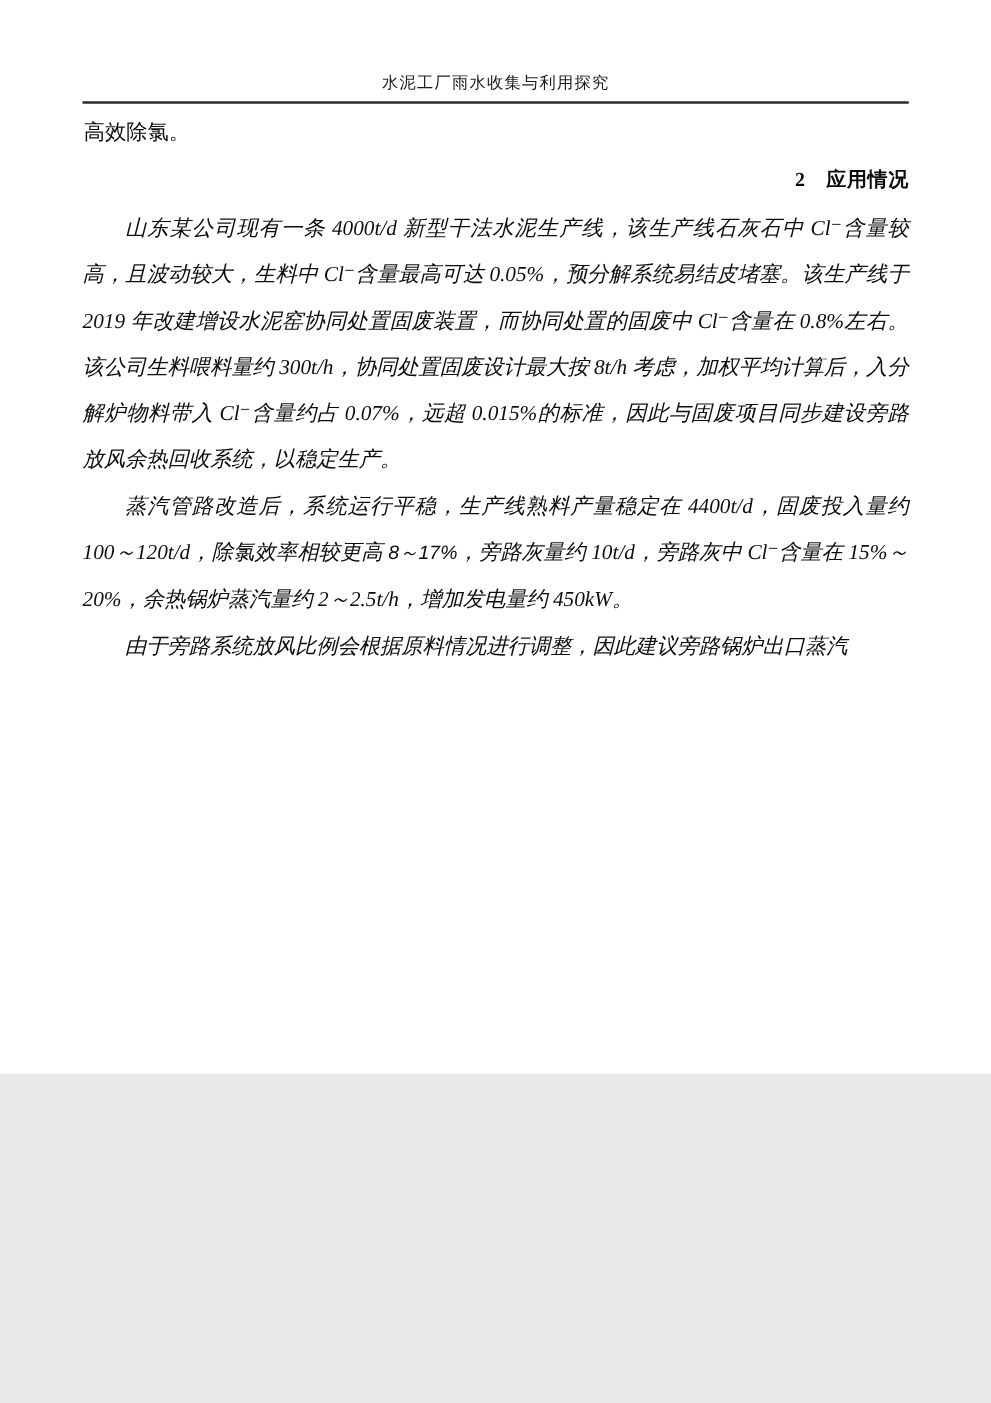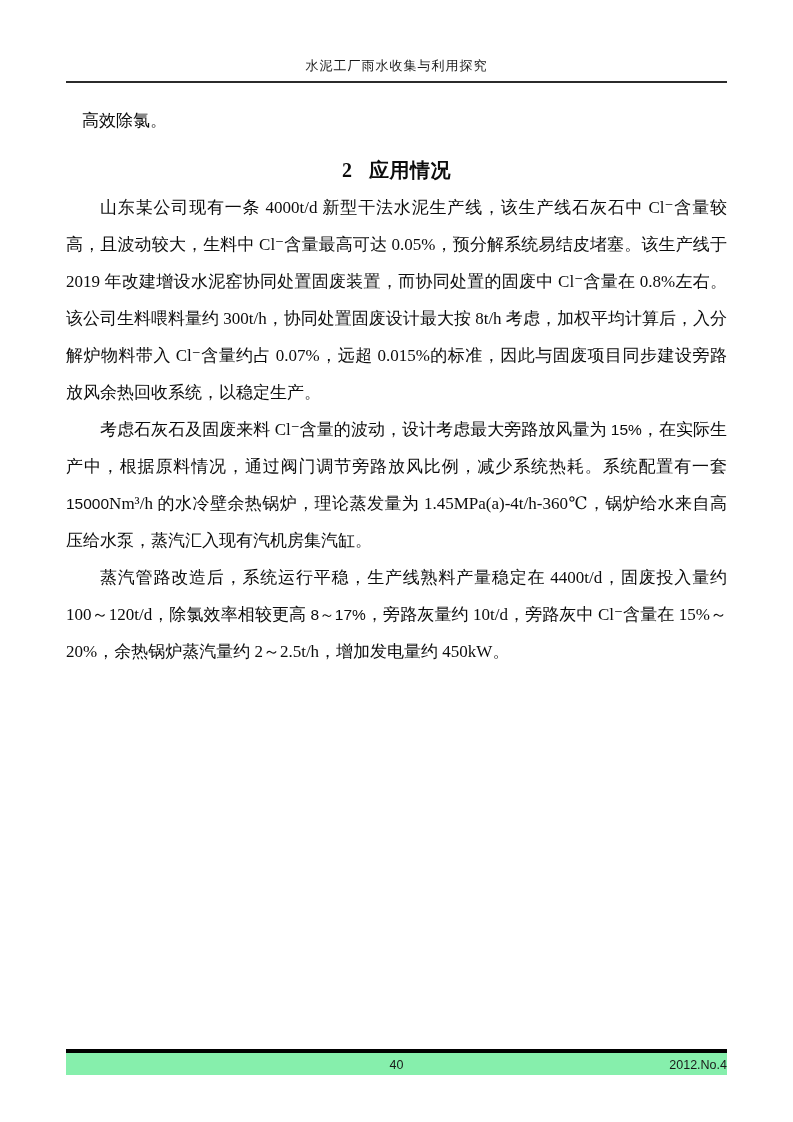--- a/index.html
+++ b/index.html
@@ -1,19 +1,19 @@
 <!DOCTYPE html>
 <html><head>
 <meta charset="utf-8">
 <style>
   html, body { margin: 0; padding: 0; background: #e8e8e8; }
   .page {
     position: relative;
     width: 793px;
-    height: 1122px;
+    height: 859px;
     margin: 0 auto;
     background: #ffffff;
     overflow: hidden;
     color: #0c0c0c;
     font-family: "Liberation Serif", "DejaVu Serif", serif;
   }
   .header {
     position: absolute;
     left: 66px; right: 66px; top: 57px;
   }
@@ -29,28 +29,28 @@
     height: 0;
     border-bottom: 2.5px solid #2b2b2b;
   }
   .body-area {
     position: absolute;
     left: 66px; right: 66px; top: 86px;
     font-size: 17px;
     line-height: 37px;
     text-align: justify;
   }
-  .lead { margin: 16px; text-indent: 0; }
-  .para { margin: 0; text-indent: 2em; }
+  .lead { margin: 1px; text-indent: 0; }
+  .para { margin: 0; text-indent: 2em; font-style: italic; }
   .section-heading {
     margin: 6px 0 4px 0;
-    font-size: 20px;
+    font-size: 16px;
     line-height: 30px;
     font-weight: bold;
-    text-align: center;
+    text-align: right;
   }
   .sec-num {
     font-family: "Liberation Serif", "DejaVu Serif", serif;
     margin-right: 17px;
   }
   .sec-title {
     font-family: "Liberation Sans", "DejaVu Sans", sans-serif;
     letter-spacing: 0.5px;
   }
   .num-sans {
@@ -96,24 +96,24 @@
 
   <div class="body-area">
 
     <p class="lead">高效除氯。</p>
 
     <h2 class="section-heading">
       <span class="sec-num">2</span><span class="sec-title">应用情况</span>
     </h2>
 
     <p class="para"><span>山东某公司现有一条 4000t/d 新型干法水泥生产线，该生产线石灰石中 Cl⁻含量较高，且波动较大，生料中 Cl⁻含量最高可达 0.05%，预分解系统易结皮堵塞。该生产线于 2019 年改建增设水泥窑协同处置固废装置，而协同处置的固废中 Cl⁻含量在 0.8%左右。该公司生料喂料量约 300t/h，协同处置固废设计最大按 8t/h 考虑，加权平均计算后，入分解炉物料带入 Cl⁻含量约占 0.07%，远超 0.015%的标准，因此与固废项目同步建设旁路放风余热回收系统，以稳定生产。</span></p>
-    <p class="para"><span>考虑石灰石及固废来料 Cl⁻含量的波动，设计考虑最大旁路放风量为 </span><span class="num-sans">15%</span><span>，在实际生产中，根据原料情况，通过阀门调节旁路放风比例，减少系统热耗。系统配置有一套 </span><span class="num-sans">15000</span><span>Nm³/h 的水冷壁余热锅炉，理论蒸发量为 1.45MPa(a)-4t/h-360℃，锅炉给水来自高压给水泵，蒸汽汇入现有汽机房集汽缸。</span></p>
     <p class="para"><span>蒸汽管路改造后，系统运行平稳，生产线熟料产量稳定在 4400t/d，固废投入量约 100～120t/d，除氯效率相较更高 </span><span class="num-sans">8～17%</span><span>，旁路灰量约 10t/d，旁路灰中 Cl⁻含量在 15%～20%，余热锅炉蒸汽量约 2～2.5t/h，增加发电量约 450kW。</span></p>
 
 
+    <p class="para"><span>由于旁路系统放风比例会根据原料情况进行调整，因此建议旁路锅炉出口蒸汽</span></p>
 
   </div>
 
   <div class="footer">
     <div class="footer-bar"></div>
     <div class="footer-meta">
       <span class="page-num">40</span>
       <span class="issue">2012.No.4</span>
     </div>
   </div>

